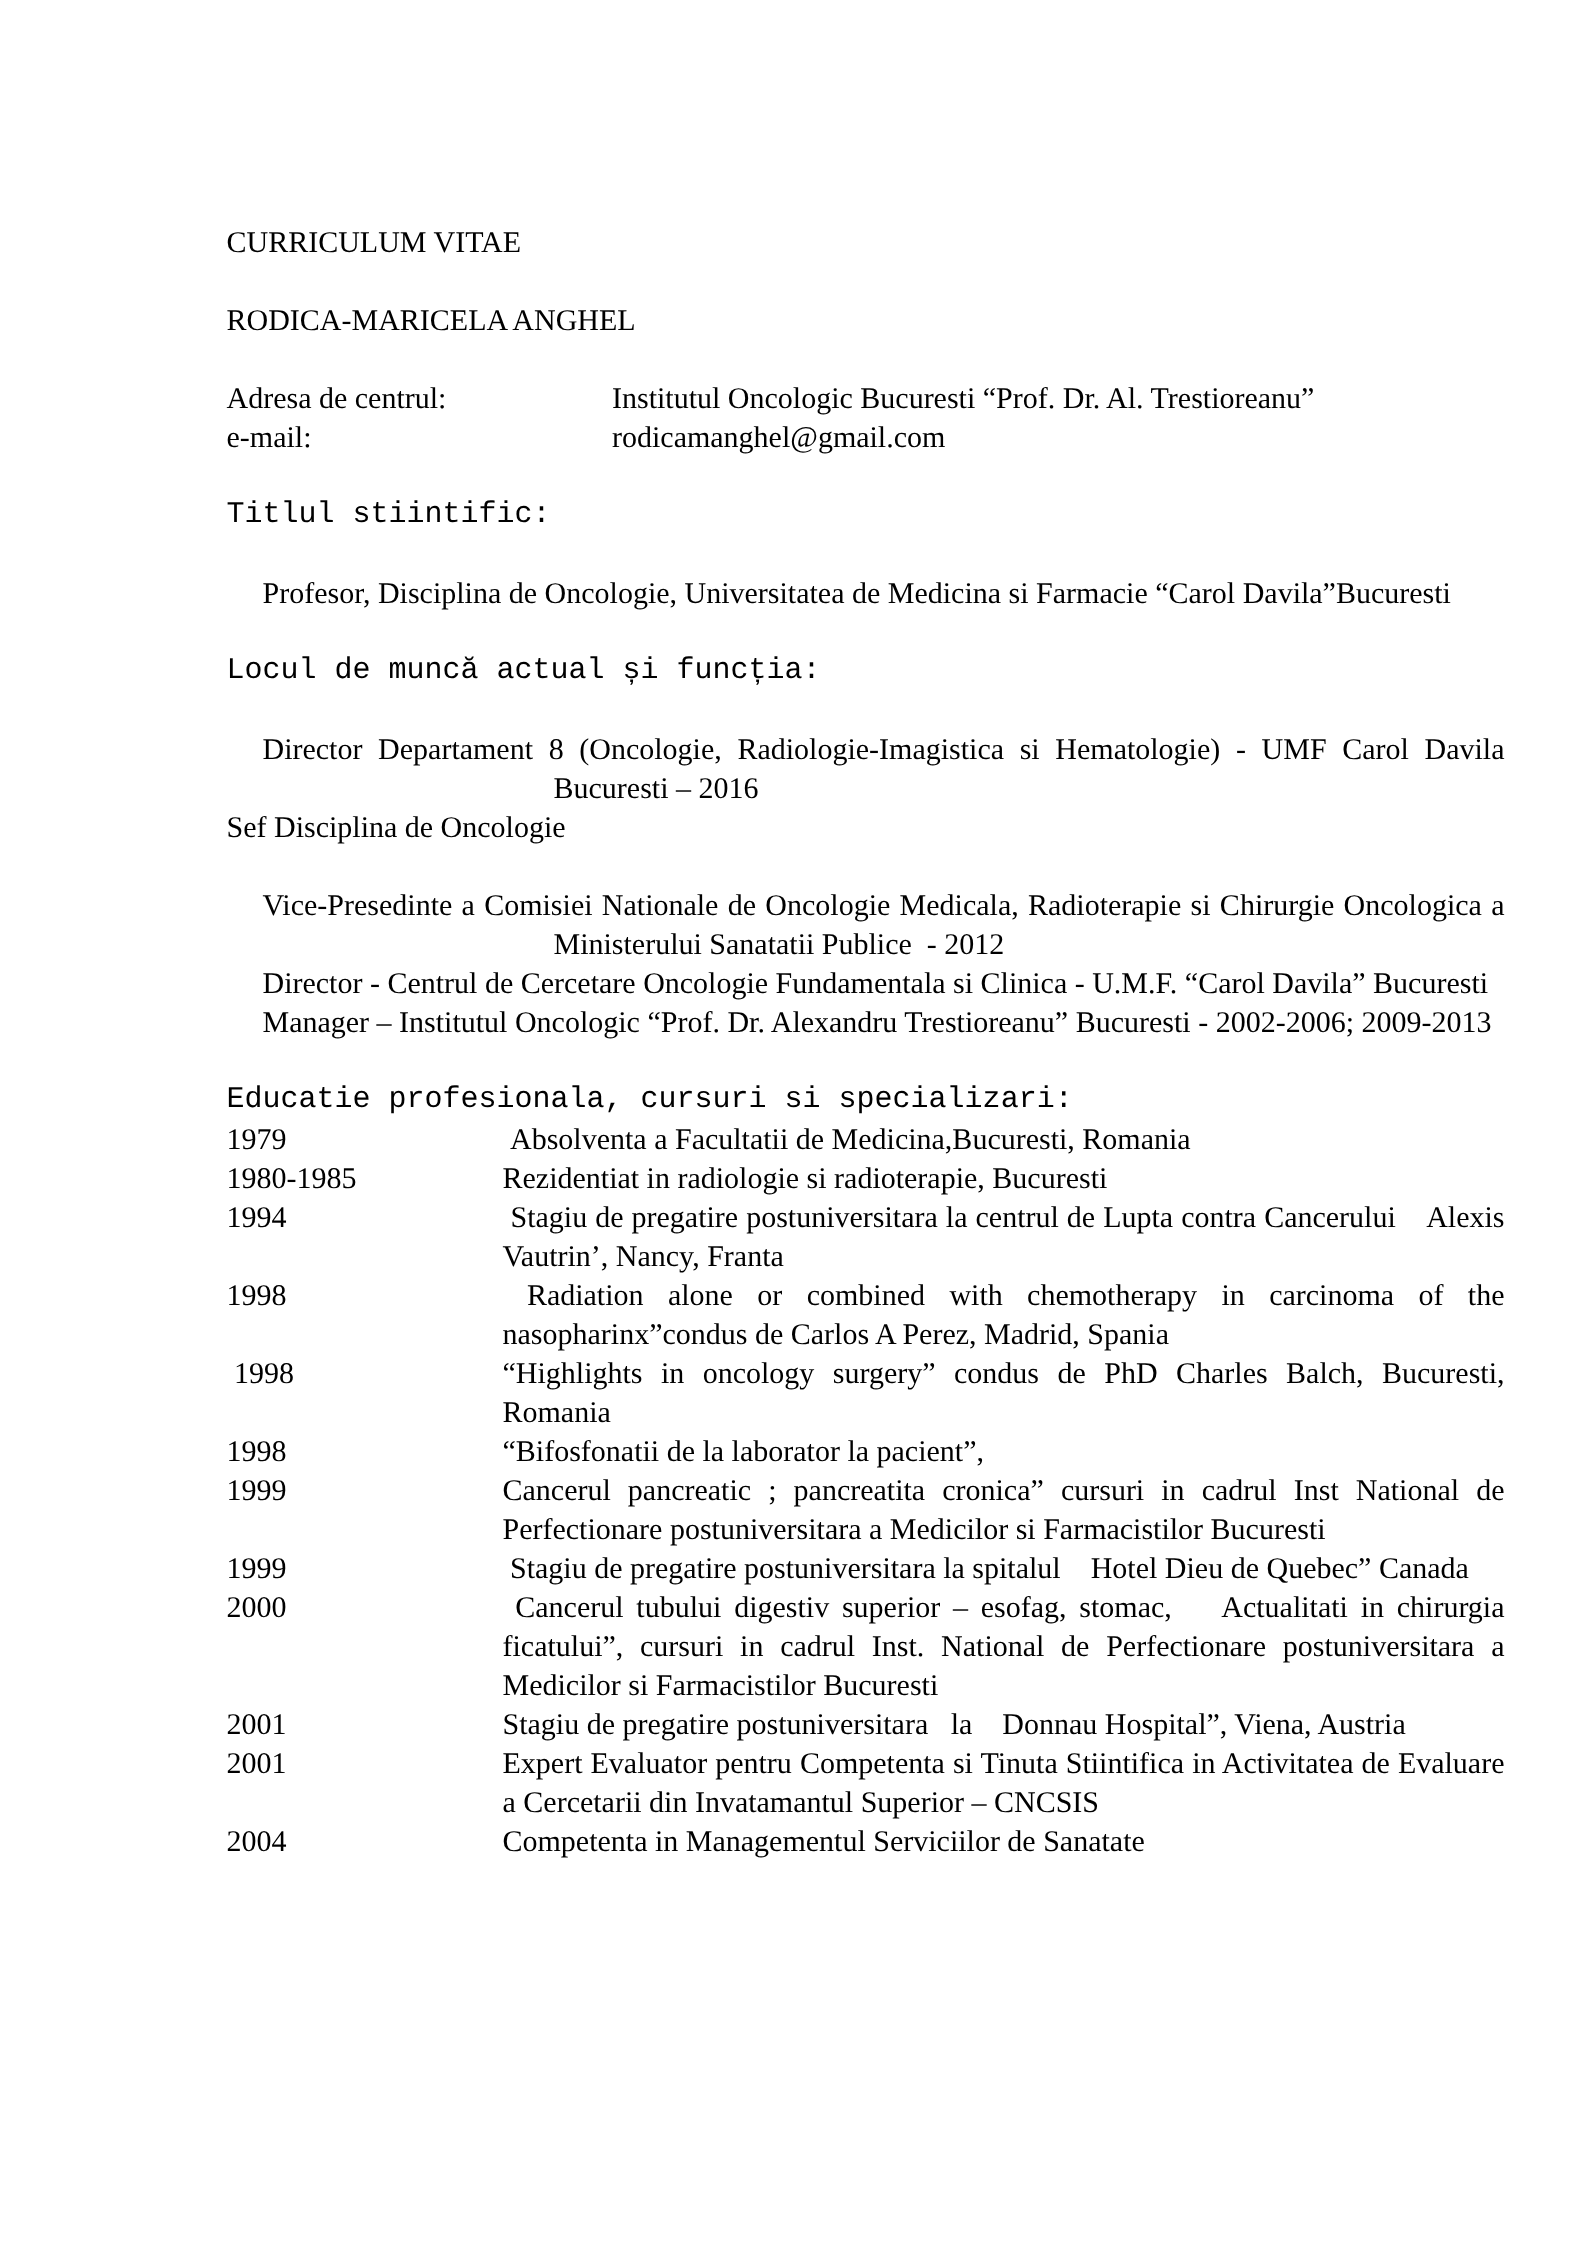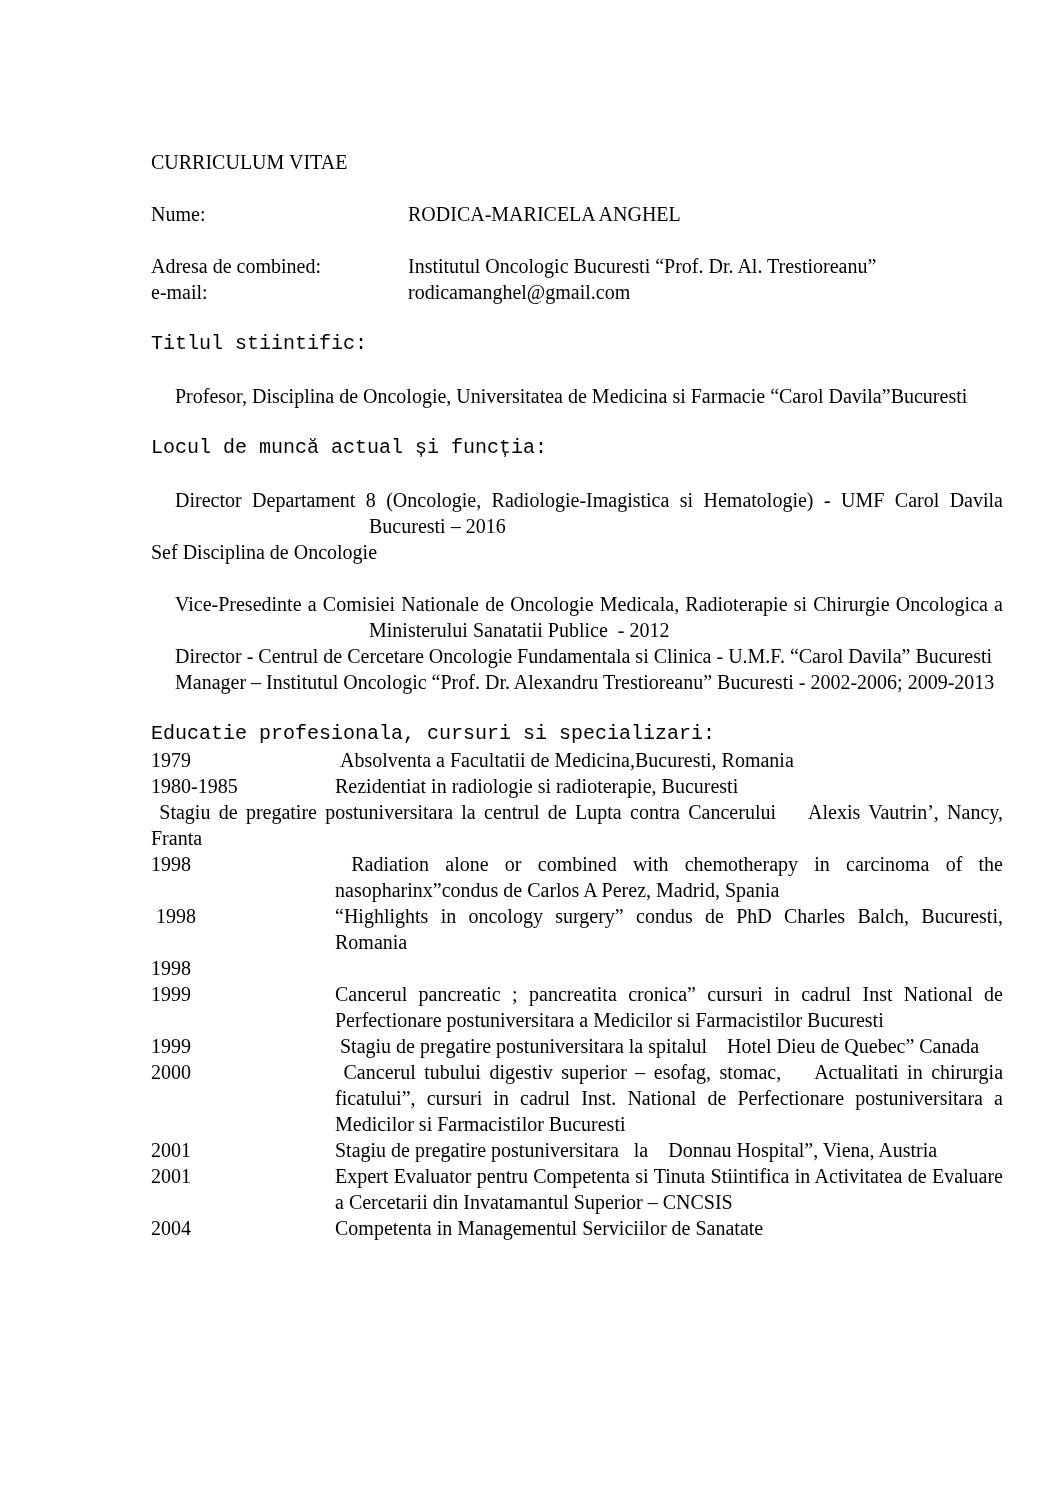--- a/index.html
+++ b/index.html
@@ -48,27 +48,26 @@
 </style>
 </head>
 <body>
 
 <div class="page">
 
   <div class="line">CURRICULUM VITAE</div>
   <div class="spacer"></div>
 
   <div class="contact-row">
-    <div class="contact-label">Nume:</div>
     <div class="contact-value">RODICA-MARICELA ANGHEL</div>
   </div>
   <div class="spacer"></div>
 
   <div class="contact-row">
-    <div class="contact-label">Adresa de combined:</div>
+    <div class="contact-label">Adresa de centrul:</div>
     <div class="contact-value">Institutul Oncologic Bucuresti “Prof. Dr. Al. Trestioreanu”</div>
   </div>
   <div class="contact-row">
     <div class="contact-label">e-mail:</div>
     <div class="contact-value">rodicamanghel@gmail.com</div>
   </div>
   <div class="spacer"></div>
 
   <div class="heading">Titlul stiintific:</div>
   <div class="spacer"></div>
@@ -92,32 +91,34 @@
 
   <div class="edu-row">
     <div class="edu-year">1979</div>
     <div class="edu-text"> Absolventa a Facultatii de Medicina,Bucuresti, Romania</div>
   </div>
   <div class="edu-row">
     <div class="edu-year">1980-1985</div>
     <div class="edu-text">Rezidentiat in radiologie si radioterapie, Bucuresti</div>
   </div>
   <div class="edu-row">
+    <div class="edu-year">1994</div>
     <div class="edu-text"> Stagiu de pregatire postuniversitara la centrul de Lupta contra Cancerului    Alexis Vautrin’, Nancy, Franta</div>
   </div>
   <div class="edu-row">
     <div class="edu-year">1998</div>
     <div class="edu-text"> Radiation alone or combined with chemotherapy in carcinoma of the nasopharinx”condus de Carlos A Perez, Madrid, Spania</div>
   </div>
   <div class="edu-row">
     <div class="edu-year"> 1998</div>
     <div class="edu-text">“Highlights in oncology surgery” condus de PhD Charles Balch, Bucuresti, Romania</div>
   </div>
   <div class="edu-row">
     <div class="edu-year">1998</div>
+    <div class="edu-text">“Bifosfonatii de la laborator la pacient”,</div>
   </div>
   <div class="edu-row">
     <div class="edu-year">1999</div>
     <div class="edu-text">Cancerul pancreatic ; pancreatita cronica” cursuri in cadrul Inst National de Perfectionare postuniversitara a Medicilor si Farmacistilor Bucuresti</div>
   </div>
   <div class="edu-row">
     <div class="edu-year">1999</div>
     <div class="edu-text"> Stagiu de pregatire postuniversitara la spitalul    Hotel Dieu de Quebec” Canada</div>
   </div>
   <div class="edu-row">

